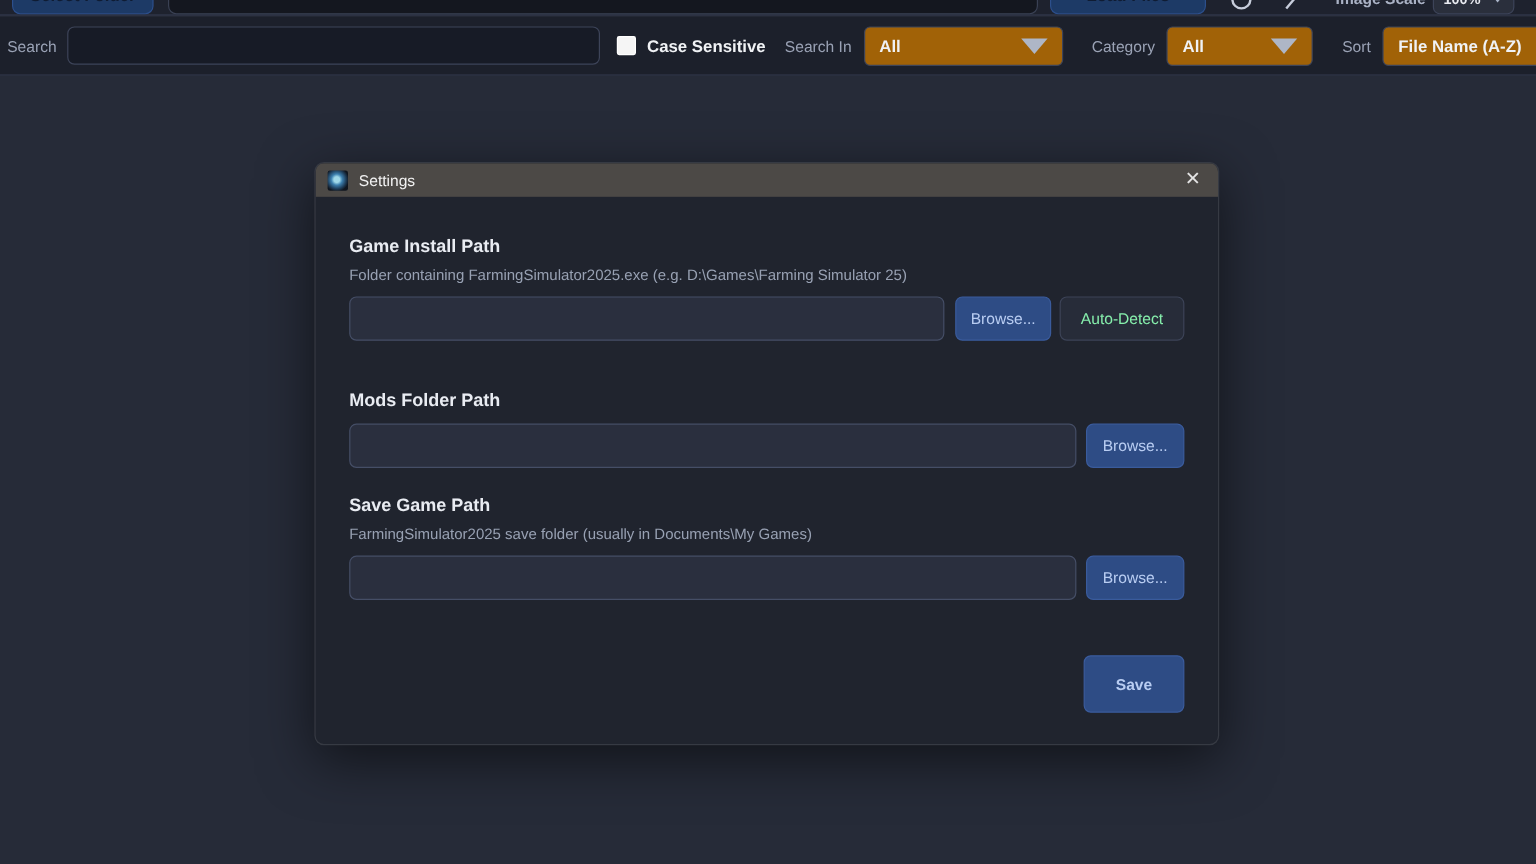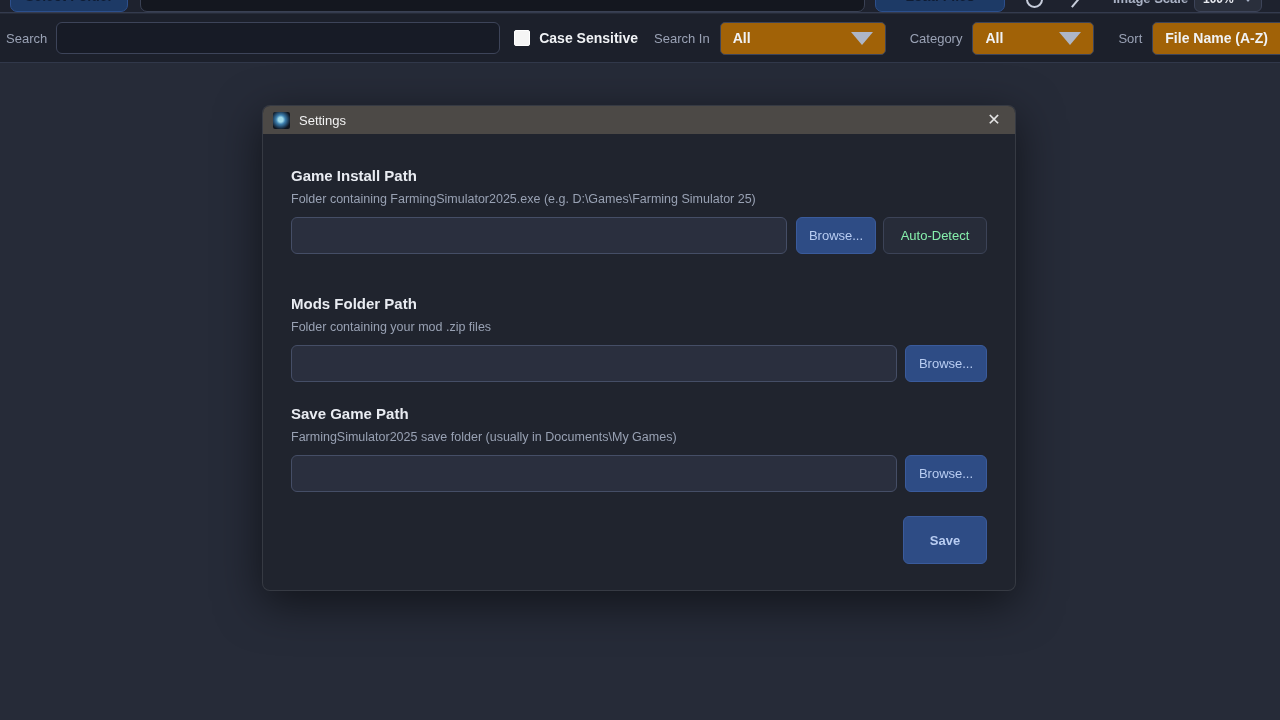--- a/index.html
+++ b/index.html
@@ -80,21 +80,21 @@
     border-left: 11px solid transparent; border-right: 11px solid transparent;
     border-top: 13px solid #aeb6c6;
   }
   .dd-searchin { width: 166px; margin-left: 10px; }
   .dd-category { width: 122px; margin-left: 10px; }
   .dd-sort     { width: 172px; margin-left: 10px; }
   .ml14 { margin-left: 16px; }
   .ml22 { margin-left: 24px; text-align: center; }
   
   .dialog {
-    position: absolute; left: 262px; top: 105px; width: 754px; height: 486px;
+    position: absolute; left: 262px; top: 135px; width: 754px; height: 486px;
     background: #20242e; border: 1px solid rgba(255,255,255,0.10);
     border-radius: 8px; box-shadow: 0 12px 45px rgba(0,0,0,0.55);
     display: flex; flex-direction: column; overflow: hidden;
   }
   .titlebar {
     height: 28px; background: #4c4946; flex: 0 0 auto;
     display: flex; align-items: center; padding: 0 10px;
   }
   .app-ico {
     width: 17px; height: 17px; border-radius: 2px; flex: 0 0 auto;
@@ -189,21 +189,20 @@
       <input class="path-input" type="text" value="" style="">
       <div class="btn btn-primary w-browse1">
         <span>Browse...</span>
       </div>
       <div class="btn btn-dark w-autodet">
         <span>Auto-Detect</span>
       </div>
     </div>
 
     <div class="sec-head mt-s2">Mods Folder Path</div>
-    <div class="sec-desc">Folder containing your mod .zip files</div>
     <div class="sec-row">
       <input class="path-input" type="text" value="" style="">
       <div class="btn btn-primary w-browse2">
         <span>Browse...</span>
       </div>
     </div>
 
     <div class="sec-head mt-s3">Save Game Path</div>
     <div class="sec-desc">FarmingSimulator2025 save folder (usually in Documents\My Games)</div>
     <div class="sec-row">

